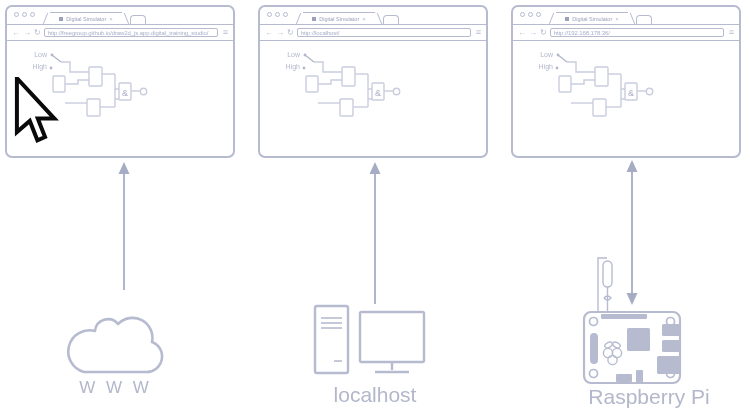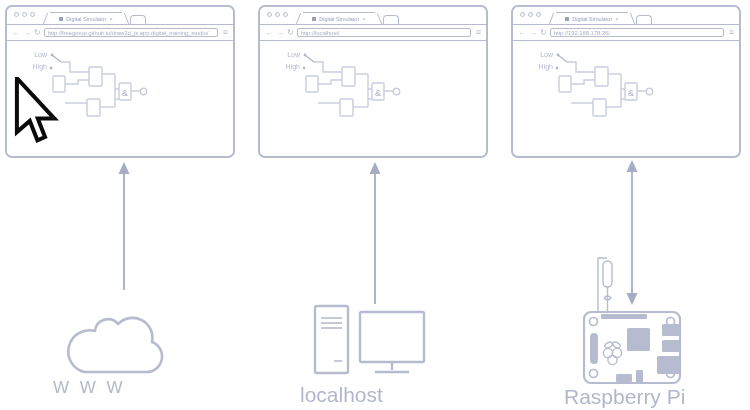--- a/index.html
+++ b/index.html
@@ -38,21 +38,21 @@
   .urlbar{flex:1;height:9px;border:1.2px solid var(--c);border-radius:2px;
     display:flex;align-items:center;padding:0 3px;overflow:hidden;background:#fff}
   .url-text{font-size:6px;color:#a9afc8;white-space:nowrap;letter-spacing:-.1px}
   .menu{font-size:9px;color:var(--c);line-height:1;margin-left:2px}
 
   .canvas{flex:1;position:relative}
   .canvas svg{position:absolute;inset:0;width:100%;height:100%}
 
   
   .abs{position:absolute}
-  .node-label{position:absolute;color:var(--txt);text-align:left;white-space:nowrap}
+  .node-label{position:absolute;color:var(--txt);text-align:center;white-space:nowrap}
   #label-www{left:53px;top:378px;width:125px;font-size:17px;letter-spacing:3px}
   #label-localhost{left:300px;top:383px;width:150px;font-size:21px}
   #label-rpi{left:564px;top:385px;width:170px;font-size:21px}
 </style>
 </head>
 <body>
 
 <div class="bw w0">
   <div class="titlebar">
     <div class="dots">

